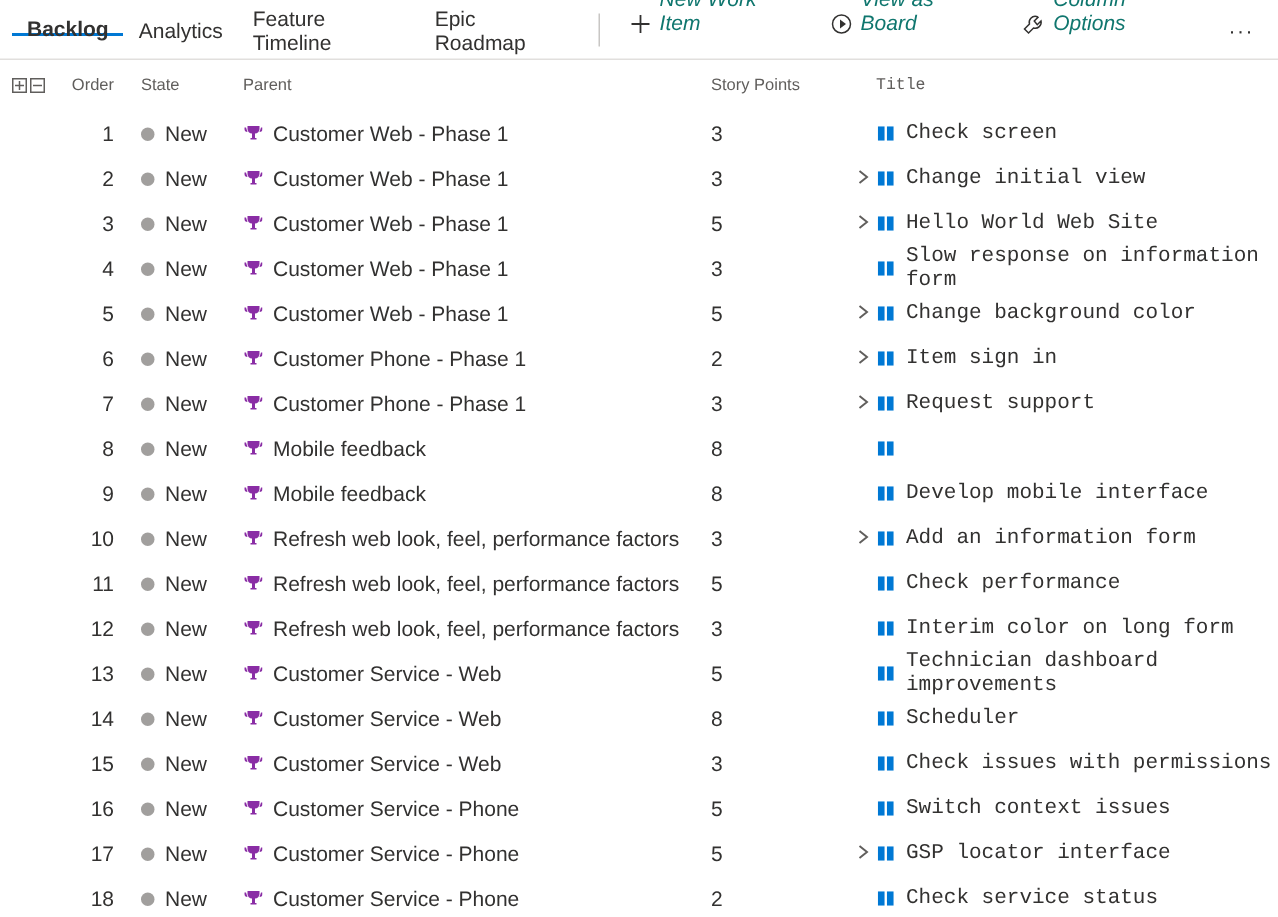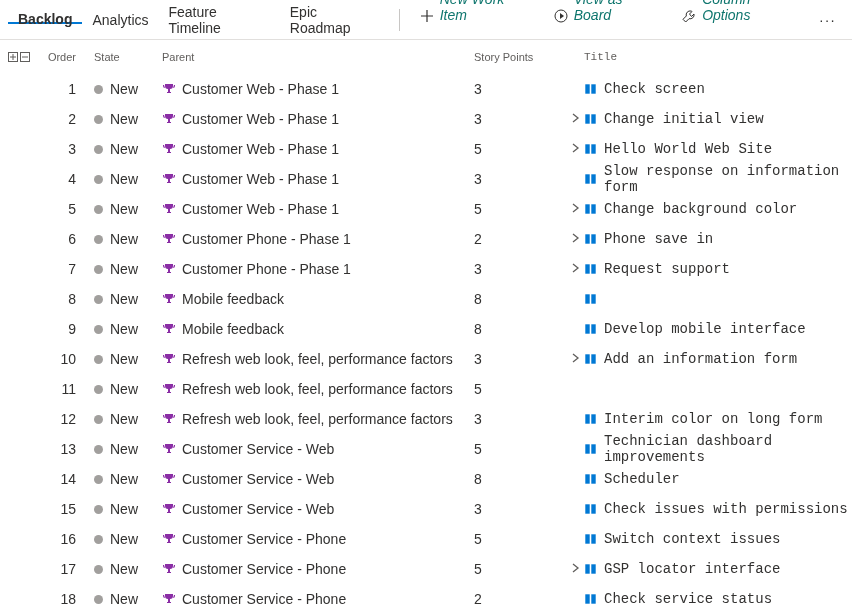--- a/index.html
+++ b/index.html
@@ -344,21 +344,21 @@
           <span class="chev"><svg width="10" height="12">
               <use href="#ico-chev"></use>
             </svg></span>
         </div>
     <div class="col-title">
       <span class="book">
             <svg width="13" height="12">
               <use href="#ico-book"></use>
             </svg>
           </span>
-      <span>Phone save in</span>
+      <span>Item sign in</span>
     </div>
       </div>
       <div class="row">
     <div class="col-exp"></div>
     <div class="col-order">7</div>
     <div class="col-state">
       <span class="state-dot"></span>
       <span>New</span>
     </div>
     <div class="col-parent">
@@ -475,20 +475,28 @@
     <div class="col-parent">
       <span class="trophy">
             <svg width="13" height="13">
               <use href="#ico-trophy"></use>
             </svg>
           </span>
       <span>Refresh web look, feel, performance factors</span>
     </div>
     <div class="col-points">5</div>
     <div class="col-chev"></div>
+    <div class="col-title">
+      <span class="book">
+            <svg width="13" height="12">
+              <use href="#ico-book"></use>
+            </svg>
+          </span>
+      <span>Check performance</span>
+    </div>
       </div>
       <div class="row">
     <div class="col-exp"></div>
     <div class="col-order">12</div>
     <div class="col-state">
       <span class="state-dot"></span>
       <span>New</span>
     </div>
     <div class="col-parent">
       <span class="trophy">

